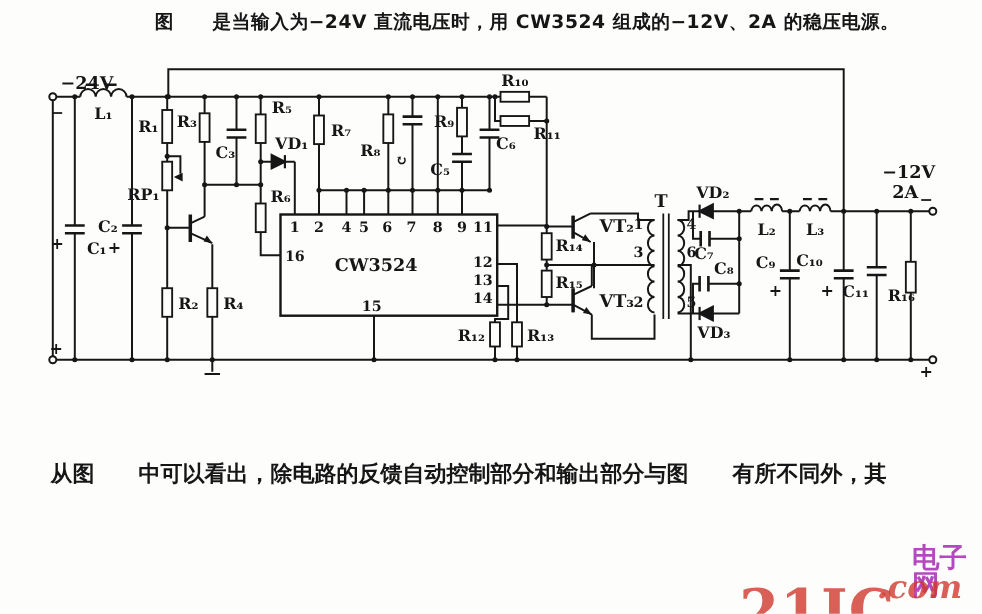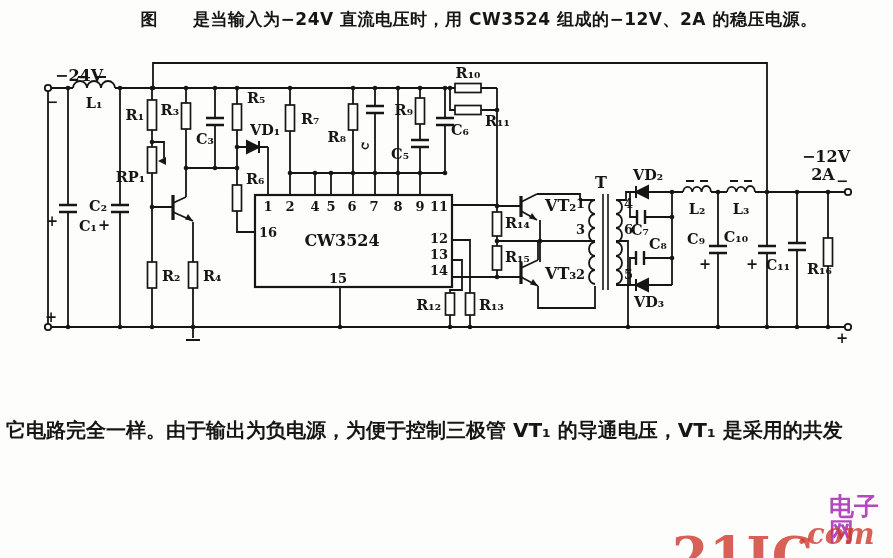--- a/index.html
+++ b/index.html
@@ -300,18 +300,18 @@
   <text x="790" y="270" text-anchor="end">C₁₁</text>
   <text x="807" y="274">R₁₆</text>
   <text x="826" y="162" text-anchor="middle" class="big">−12V</text>
   <text x="823" y="180" text-anchor="middle" class="big">2A</text>
   <text x="842" y="186" text-anchor="middle">−</text>
   <text x="51" y="322" text-anchor="middle">+</text>
   <text x="842" y="343" text-anchor="middle">+</text>
 </svg>
 
 <div class="para">
-  <div class="pline">它电路完全一样。由于输出为负电源，为便于控制三极管 VT₁ 的导通电压，VT₁ 是采用的共发</div>
+  <div class="pline">　　从图　　中可以看出，除电路的反馈自动控制部分和输出部分与图　　有所不同外，其</div>
 </div>
 
 <div class="wm wm-big">21IC</div>
 <div class="wm wm-cn">电子网</div>
 <div class="wm wm-com">.com</div>
 
 </body></html>

